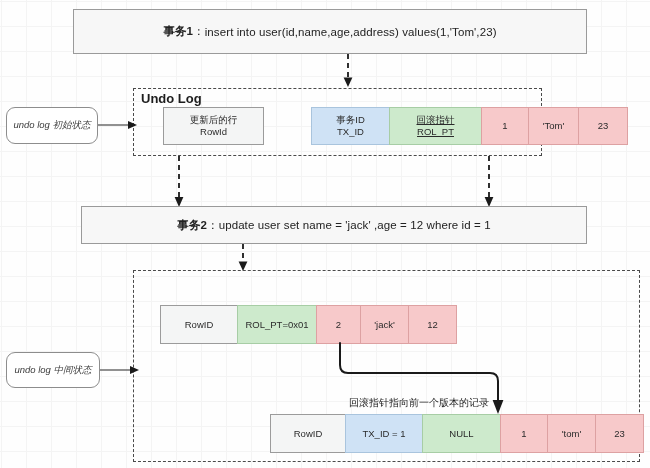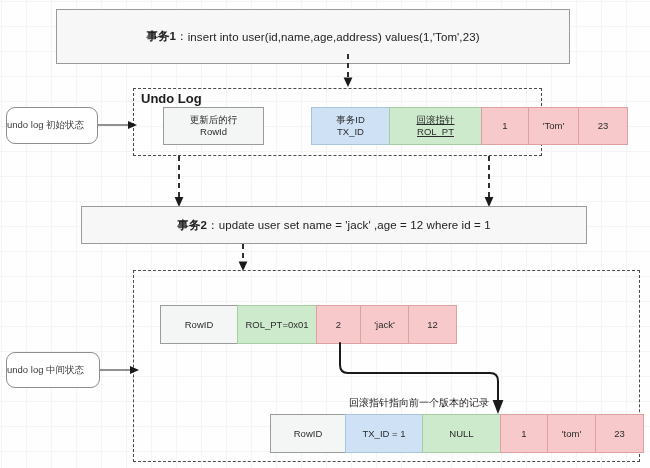--- a/index.html
+++ b/index.html
@@ -46,24 +46,25 @@
 
   
   .state-pill {
     position: absolute;
     box-sizing: border-box;
     border: 1px solid #8d8d8d;
     border-radius: 9px;
     background: #ffffff;
     display: flex;
     align-items: center;
-    justify-content: flex-start;
+    justify-content: center;
     font-size: 9.5px;
     color: #3c3c3c;
     white-space: nowrap;
+    font-style: italic;
   }
 
   
   .dashed-region {
     position: absolute;
     box-sizing: border-box;
     border: 1.5px dashed #4a4a4a;
     background: transparent;
   }
   .region-title {
@@ -112,21 +113,21 @@
     color: #1d1d1d;
     white-space: nowrap;
     background: transparent;
   }
 </style>
 </head>
 <body>
 
 <div id="canvas">
 
-  <div class="stmt-box" style="left:56px; top:9px; width:514px; height:55px;">
+  <div class="stmt-box" style="left:73px; top:9px; width:514px; height:45px;">
     <span class="label">事务1</span>
       <span>：</span>
       <span>insert into user(id,name,age,address) values(1,'Tom',23)</span>
   </div>
 
   <div class="conn" style="left:340px; top:54px; width:16px; height:34px;">
     <svg width="16" height="34" viewBox="0 0 16 34">
       <line x1="8" y1="0" x2="8" y2="24" stroke="#1a1a1a" stroke-width="1.8" stroke-dasharray="5,4"></line>
       <path d="M8 33 L3.6 23.5 L12.4 23.5 Z" fill="#1a1a1a"></path>
     </svg>

